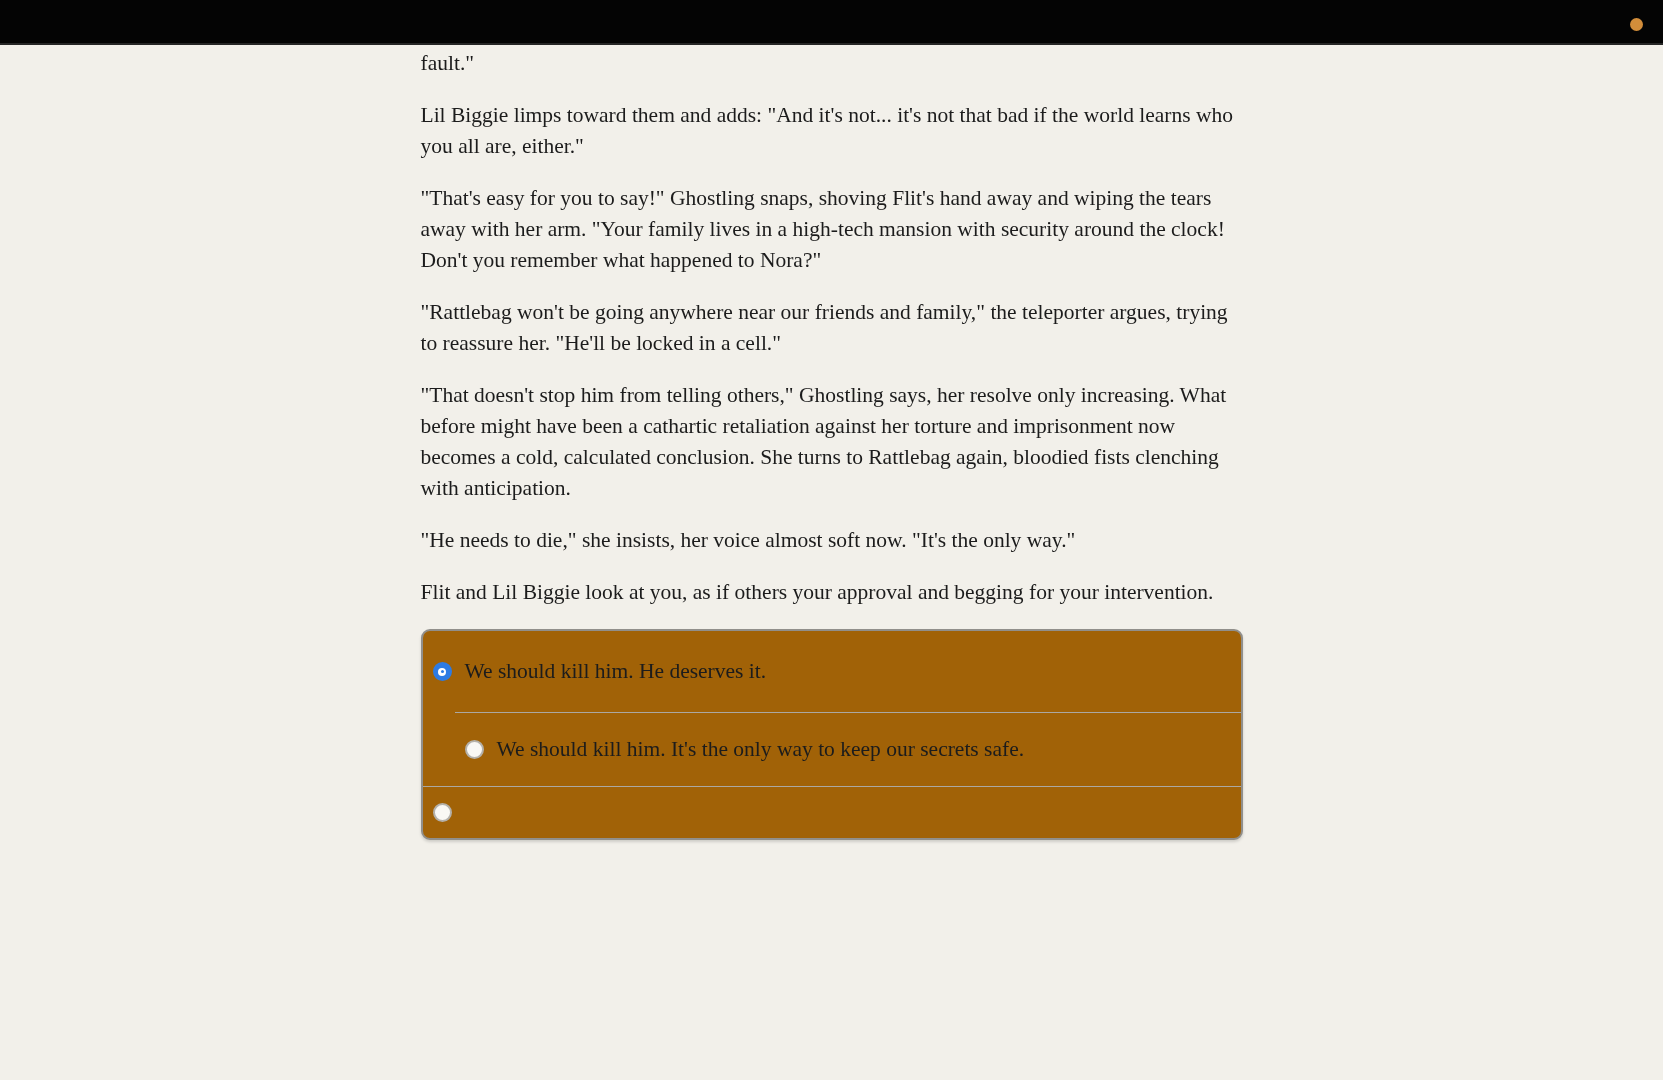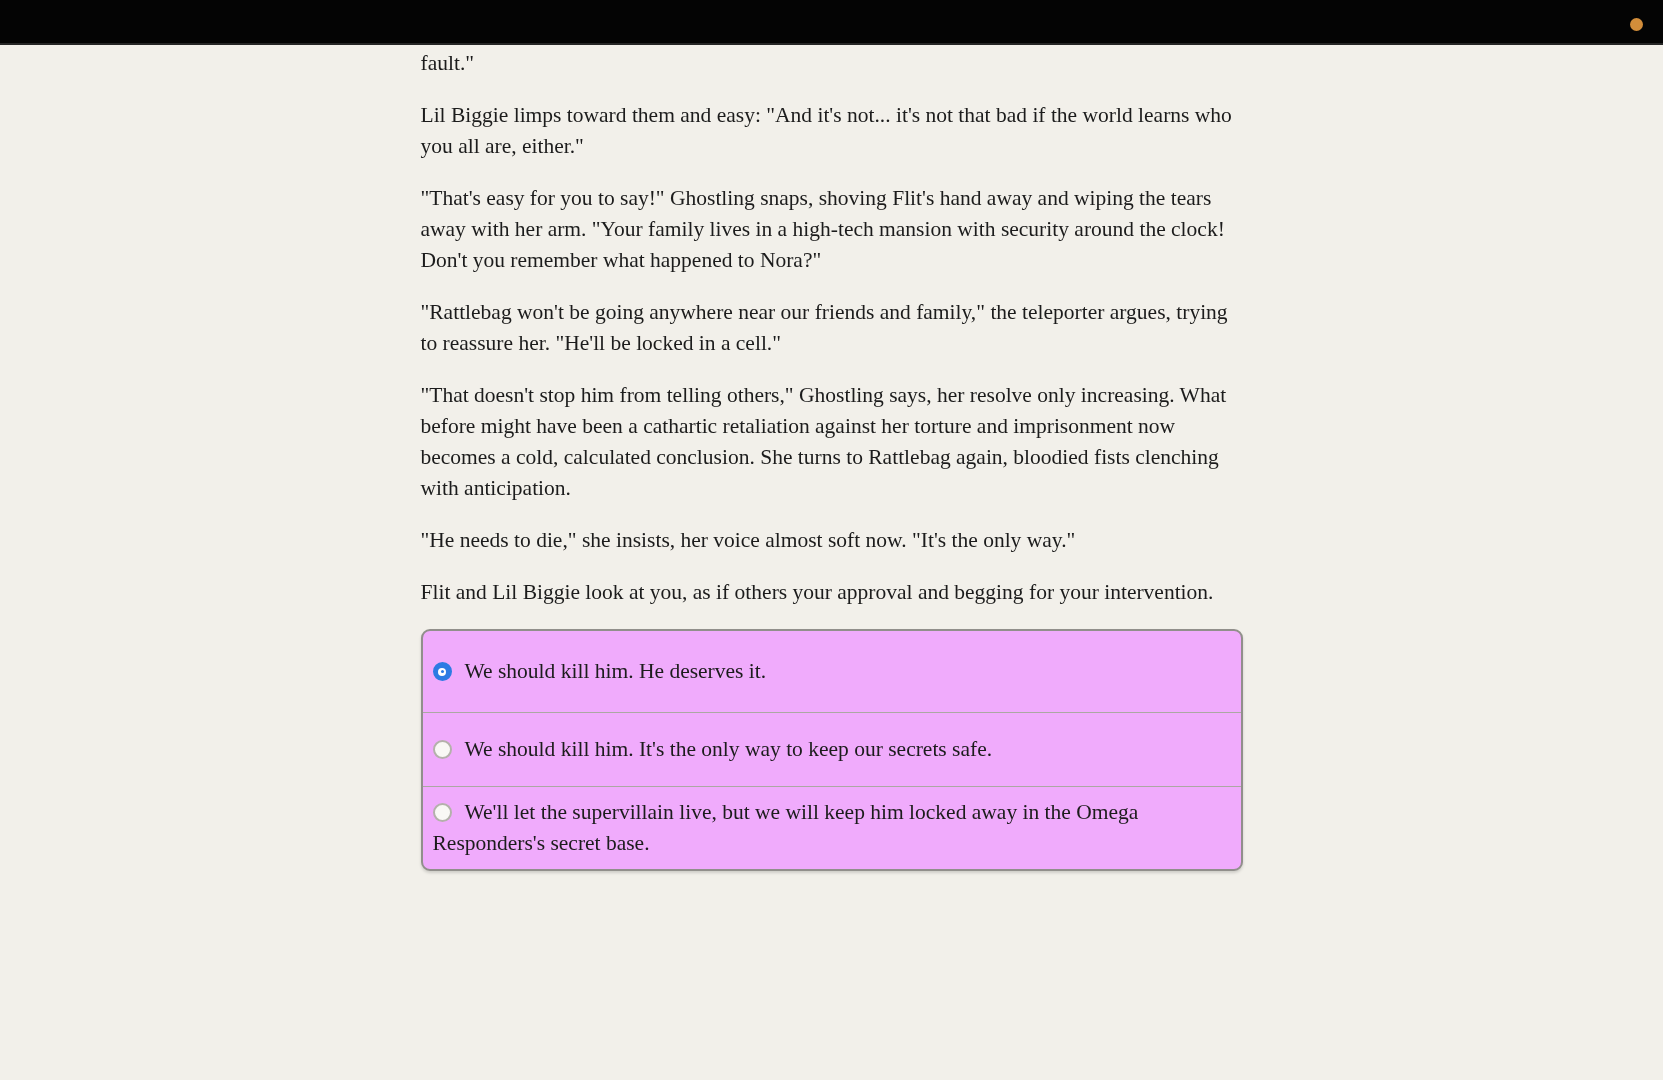--- a/index.html
+++ b/index.html
@@ -36,33 +36,33 @@
     font-size: 21.5px;
     line-height: 31px;
     margin: 0 0 21px 0;
     color: #1c1c1c;
   }
   .choice-box {
     margin-top: 1px;
     width: 822px;
     border: 2px solid #918f8b;
     border-radius: 9px;
-    background: #f0abfc;
+    background: #a16207;
     box-shadow: 0 2px 3px rgba(0,0,0,0.15);
     overflow: hidden;
   }
   .choice-row {
     display: block;
     font-size: 21.5px;
     line-height: 31px;
     padding: 10px 16px 10px 10px;
     cursor: pointer;
   }
   .choice-row:nth-child(1) { padding-top: 25px; padding-bottom: 25px; }
-  .choice-row:nth-child(2) { padding-top: 21px; padding-bottom: 21px; }
+  .choice-row:nth-child(2) { padding-top: 21px; padding-bottom: 21px; margin-left: 32px; }
   .choice-row + .choice-row { border-top: 1px solid #aba8a2; }
   .radio {
     display: inline-block;
     width: 19px;
     height: 19px;
     border-radius: 50%;
     vertical-align: -3px;
     margin-right: 13px;
     position: relative;
     background: #f9f8f5;
@@ -91,33 +91,33 @@
 <body>
 
 <div class="screen">
 
   <div class="topbar">
     <span class="status-dot" style="background: rgb(210, 141, 58);"></span>
   </div>
 
   <div class="story-column">
     <p>fault."</p>
-    <p>Lil Biggie limps toward them and easy: "And it's not... it's not that bad if the world learns who you all are, either."</p>
+    <p>Lil Biggie limps toward them and adds: "And it's not... it's not that bad if the world learns who you all are, either."</p>
     <p>"That's easy for you to say!" Ghostling snaps, shoving Flit's hand away and wiping the tears away with her arm. "Your family lives in a high-tech mansion with security around the clock! Don't you remember what happened to Nora?"</p>
     <p>"Rattlebag won't be going anywhere near our friends and family," the teleporter argues, trying to reassure her. "He'll be locked in a cell."</p>
     <p>"That doesn't stop him from telling others," Ghostling says, her resolve only increasing. What before might have been a cathartic retaliation against her torture and imprisonment now becomes a cold, calculated conclusion. She turns to Rattlebag again, bloodied fists clenching with anticipation.</p>
     <p>"He needs to die," she insists, her voice almost soft now. "It's the only way."</p>
     <p>Flit and Lil Biggie look at you, as if others your approval and begging for your intervention.</p>
 
     <div class="choice-box">
       <label class="choice-row">
         <span class="radio selected"></span><span>We should kill him. He deserves it.</span>
       </label>
       <label class="choice-row">
         <span class="radio"></span><span>We should kill him. It's the only way to keep our secrets safe.</span>
       </label>
       <label class="choice-row">
-        <span class="radio"></span><span>We'll let the supervillain live, but we will keep him locked away in the Omega Responders's secret base.</span>
+        <span class="radio"></span>
       </label>
     </div>
   </div>
 
 </div>
 
 </body></html>

